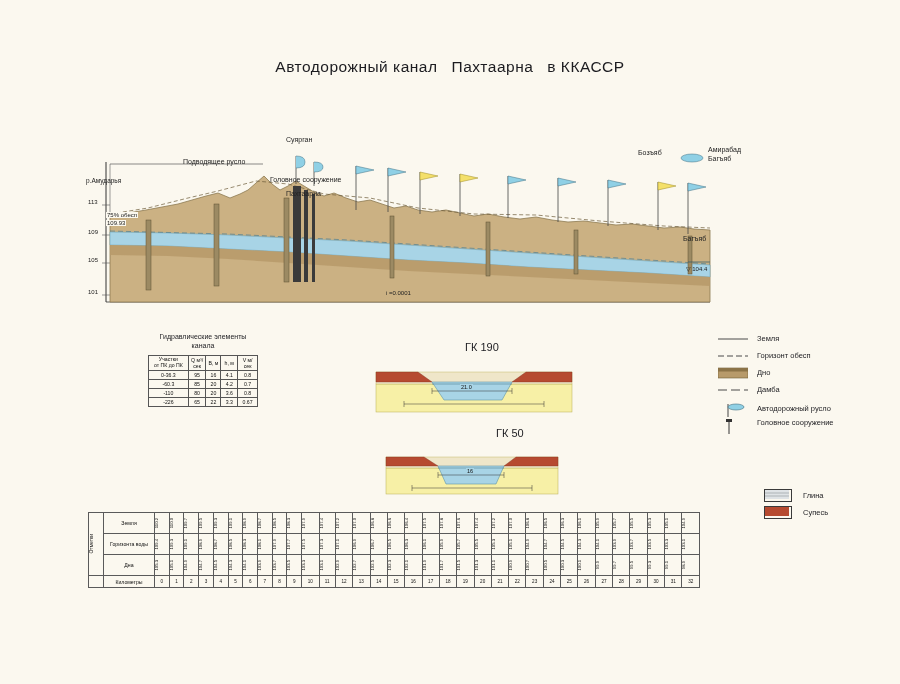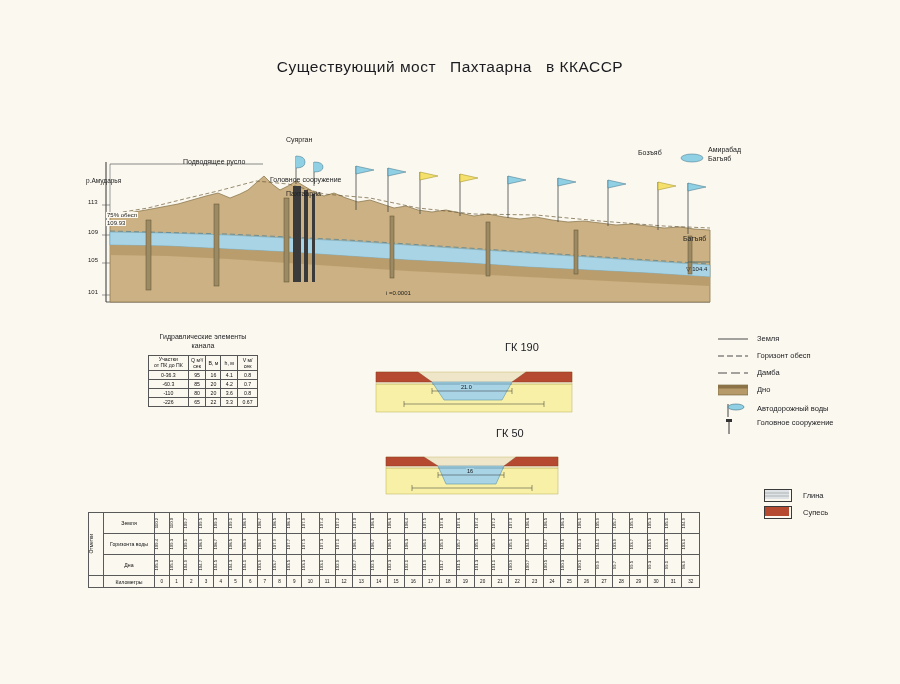--- a/index.html
+++ b/index.html
@@ -47,21 +47,21 @@
   .rowhead{font-size:5.2px;white-space:nowrap;padding:0 2px !important;}
   .sidehead{font-size:5.2px;}
   svg{display:block;}
 </style>
 </head>
 <body>
 
 <div class="sheet">
 
   <div id="title">
-    <span>Существующий мост</span><span class="gap"></span><span>Пахтаарна</span><span class="gap"></span><span>в ККАССР</span>
+    <span>Автодорожный канал</span><span class="gap"></span><span>Пахтаарна</span><span class="gap"></span><span>в ККАССР</span>
   </div>
 
   <div id="profile">
     <svg width="640" height="165" viewBox="0 0 640 165">
 
       <line x1="18" y1="12" x2="18" y2="152" stroke="#333" stroke-width="1"></line>
       <line x1="18" y1="152" x2="622" y2="152" stroke="#333" stroke-width=".8"></line>
 
       <g stroke="#555" stroke-width=".6">
         <line x1="14" y1="55" x2="22" y2="55"></line>
@@ -202,21 +202,21 @@
         <td>-226</td>
         <td>65</td>
         <td>22</td>
         <td>3.3</td>
         <td>0.67</td>
       </tr>
     </tbody>
       </table>
   </div>
 
-  <div class="cs-title" style="left:465px;top:341px;margin-left:40px;">ГК 190</div>
+  <div class="cs-title" style="left:465px;top:341px;">ГК 190</div>
   <div style="position:absolute;left:374px;top:360px;">
     <svg width="200" height="56" viewBox="0 0 200 56">
 
       <rect x="2" y="24" width="196" height="28" fill="#f7f0a6" stroke="#b9ae55" stroke-width=".5"></rect>
 
       <rect x="2" y="12" width="196" height="12" fill="#efe6c9" stroke="#b9ae55" stroke-width=".4"></rect>
 
       <polygon points="2,12 44,12 58,22 2,22" fill="#b64a30" stroke="#7d3320" stroke-width=".4"></polygon>
       <polygon points="198,12 152,12 138,22 198,22" fill="#b64a30" stroke="#7d3320" stroke-width=".4"></polygon>
 
@@ -270,45 +270,45 @@
         <svg width="30" height="12">
             <line x1="0" y1="6" x2="30" y2="6" stroke="#4a4a4a" stroke-width="1" stroke-dasharray="6,3"></line>
           </svg>
       </div>
       <div class="leg-txt">Горизонт обесп</div>
     </div>
 
     <div class="leg-row">
       <div class="leg-sym">
         <svg width="30" height="12">
-            <line x1="0" y1="6" x2="30" y2="6" stroke="#4a4a4a" stroke-width="1" stroke-dasharray="9,4"></line>
-          </svg>
-      </div>
-      <div class="leg-txt">Дамба</div>
-    </div>
-
-    <div class="leg-row">
-      <div class="leg-sym">
-        <svg width="30" height="12">
           <rect x="0" y="1" width="30" height="10" fill="#b79a6a" stroke="#6d5a34" stroke-width=".6"></rect>
           <rect x="0" y="1" width="30" height="3.5" fill="#8b7347"></rect>
         </svg>
       </div>
       <div class="leg-txt">Дно</div>
+    </div>
+
+    <div class="leg-row">
+      <div class="leg-sym">
+        <svg width="30" height="12">
+            <line x1="0" y1="6" x2="30" y2="6" stroke="#4a4a4a" stroke-width="1" stroke-dasharray="9,4"></line>
+          </svg>
+      </div>
+      <div class="leg-txt">Дамба</div>
     </div>
 
 
     <div class="leg-row" style="height:20px;">
       <div class="leg-sym">
         <svg width="30" height="16">
           <line x1="10" y1="2" x2="10" y2="15" stroke="#444" stroke-width="1"></line>
           <ellipse cx="18" cy="5" rx="8" ry="3" fill="#8fd0e5" stroke="#3c6f82" stroke-width=".6"></ellipse>
         </svg>
       </div>
-      <div class="leg-txt">Автодорожный воды</div>
+      <div class="leg-txt">Автодорожный русло</div>
     </div>
 
     <div class="leg-row" style="height:22px;align-items:flex-start;">
       <div class="leg-sym">
         <svg width="30" height="18">
           <line x1="11" y1="2" x2="11" y2="16" stroke="#333" stroke-width="1"></line>
           <rect x="8" y="1" width="6" height="3" fill="#333"></rect>
         </svg>
       </div>
       <div class="leg-txt" style="line-height:1.25;">Головное сооружение</div>

